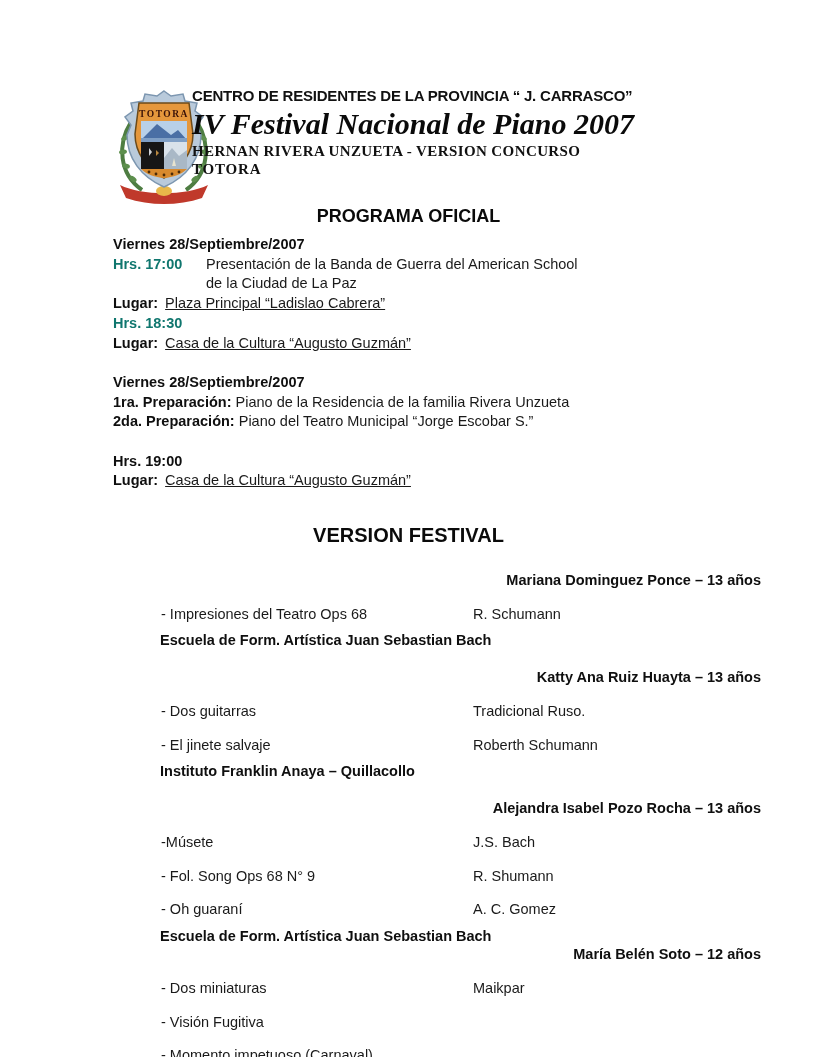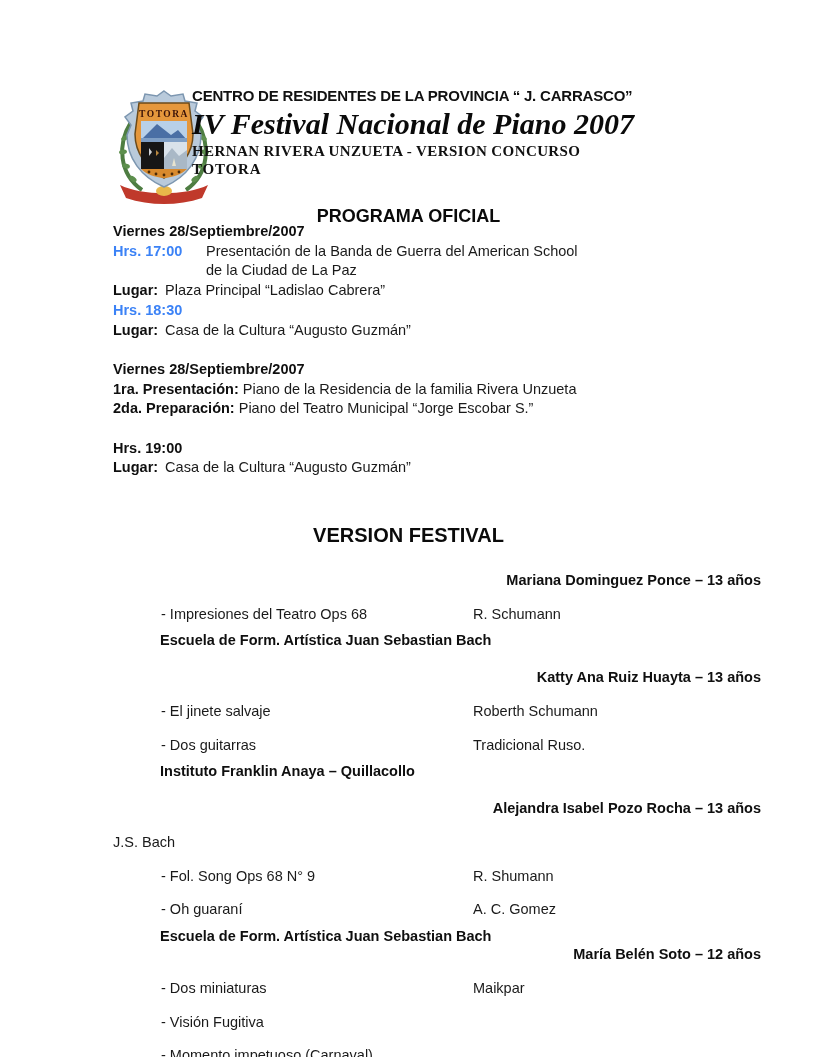--- a/index.html
+++ b/index.html
@@ -30,28 +30,28 @@
   .h-program{
     position:absolute;left:0;top:204px;width:817px;margin:0;text-align:center;
     font-size:18px;font-weight:bold;line-height:24px;color:#0a0a0a;
   }
   .h-festival{
     position:absolute;left:0;top:522px;width:817px;margin:0;text-align:center;
     font-size:20px;font-weight:bold;line-height:26px;color:#0a0a0a;
   }
   
   .program{
-    position:absolute;left:113px;top:222px;width:615px;
+    position:absolute;left:113px;top:235px;width:615px;
     font-size:14.5px;line-height:19.7px;color:#1a1a1a;
   }
   .bold{font-weight:bold;color:#0f0f0f;}
   .row{display:flex;}
-  .tlabel{width:93px;flex-shrink:0;font-weight:bold;color:#3b82f6;}
+  .tlabel{width:93px;flex-shrink:0;font-weight:bold;color:#0f766e;}
   .desc{flex:1;}
-  .inline-val{margin-left:7px;}
+  .inline-val{margin-left:7px;text-decoration:underline;}
   .sp{height:19.7px;}
   
   .festival{
     position:absolute;left:113px;top:571px;width:648px;
     font-size:14.5px;line-height:18.6px;color:#1a1a1a;
   }
   .entry-name{font-weight:bold;color:#0f0f0f;text-align:right;}
   .piece{display:flex;margin-top:15px;}
   .piece-title{width:360px;padding-left:48px;box-sizing:border-box;flex-shrink:0;}
   .composer{flex:1;}
@@ -134,21 +134,21 @@
     </div>
 
     <div>
       <span class="bold">Lugar:</span><span class="inline-val">Casa de la Cultura “Augusto Guzmán”</span>
     </div>
 
     <div class="sp"></div>
 
     <div class="bold">Viernes 28/Septiembre/2007</div>
     <div>
-      <span class="bold">1ra. Presentación:</span>
+      <span class="bold">1ra. Preparación:</span>
       <span>Piano de la Residencia de la familia Rivera Unzueta</span>
     </div>
     <div>
       <span class="bold">2da. Preparación:</span>
       <span>Piano del Teatro Municipal “Jorge Escobar S.”</span>
     </div>
 
     <div class="sp"></div>
 
     <div class="bold">Hrs. 19:00</div>
@@ -164,32 +164,33 @@
     <div class="entry-name">Mariana Dominguez Ponce – 13 años</div>
     <div class="piece">
       <span class="piece-title">- Impresiones del Teatro Ops 68</span>
       <span class="composer">R. Schumann</span>
     </div>
     <div class="school">Escuela de Form. Artística Juan Sebastian Bach</div>
     <div class="fsp"></div>
 
     <div class="entry-name">Katty Ana Ruiz Huayta – 13 años</div>
     <div class="piece">
+      <span class="piece-title">- Dos guitarras</span>
+      <span class="composer">Tradicional Ruso.</span>
+    </div>
+    <div class="piece">
       <span class="piece-title">- El jinete salvaje</span>
       <span class="composer">Roberth Schumann</span>
     </div>
-    <div class="piece">
-      <span class="piece-title">- Dos guitarras</span>
-      <span class="composer">Tradicional Ruso.</span>
-    </div>
     <div class="school">Instituto Franklin Anaya – Quillacollo</div>
     <div class="fsp"></div>
 
     <div class="entry-name">Alejandra Isabel Pozo Rocha – 13 años</div>
     <div class="piece">
+      <span class="piece-title">-Músete</span>
       <span class="composer">J.S. Bach</span>
     </div>
     <div class="piece">
       <span class="piece-title">- Fol. Song Ops 68 N° 9</span>
       <span class="composer">R. Shumann</span>
     </div>
     <div class="piece">
       <span class="piece-title">- Oh guaraní</span>
       <span class="composer">A. C. Gomez</span>
     </div>

